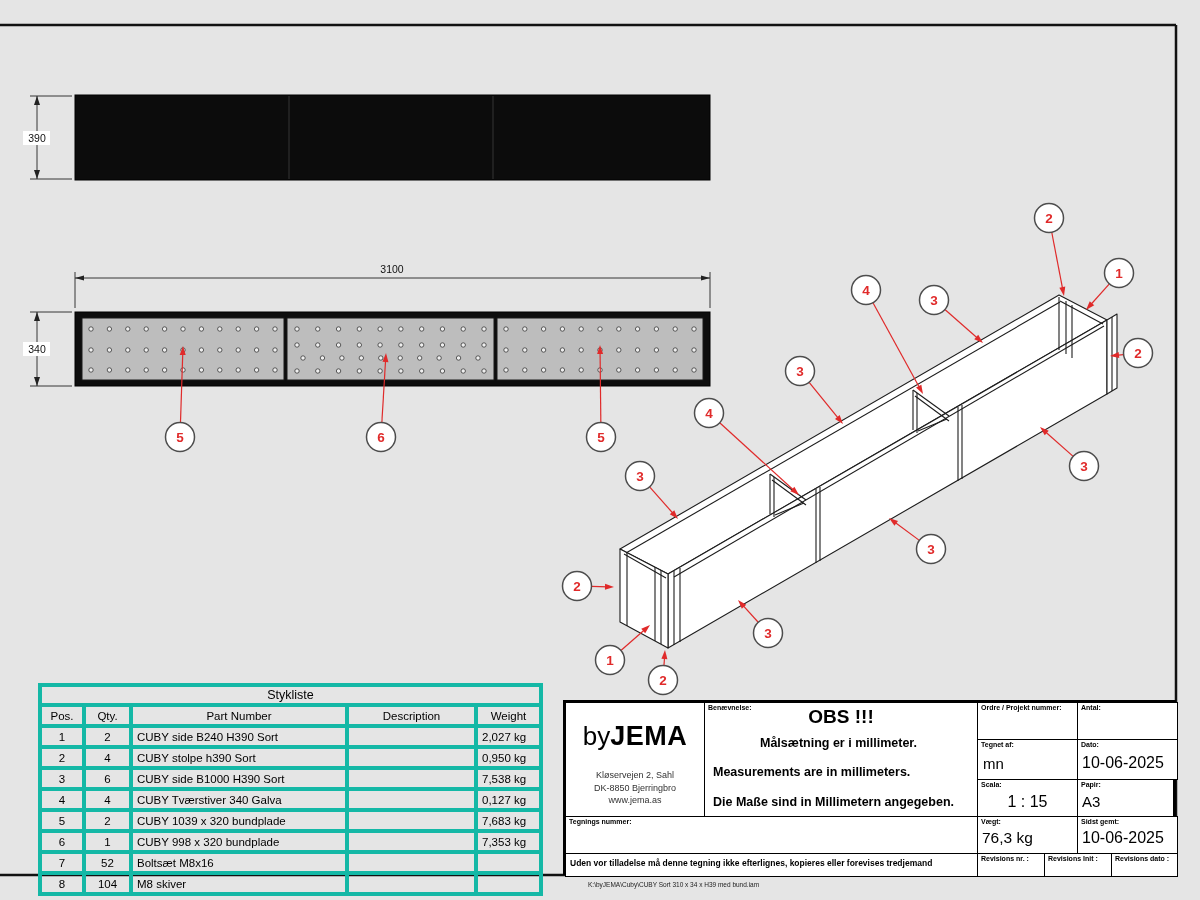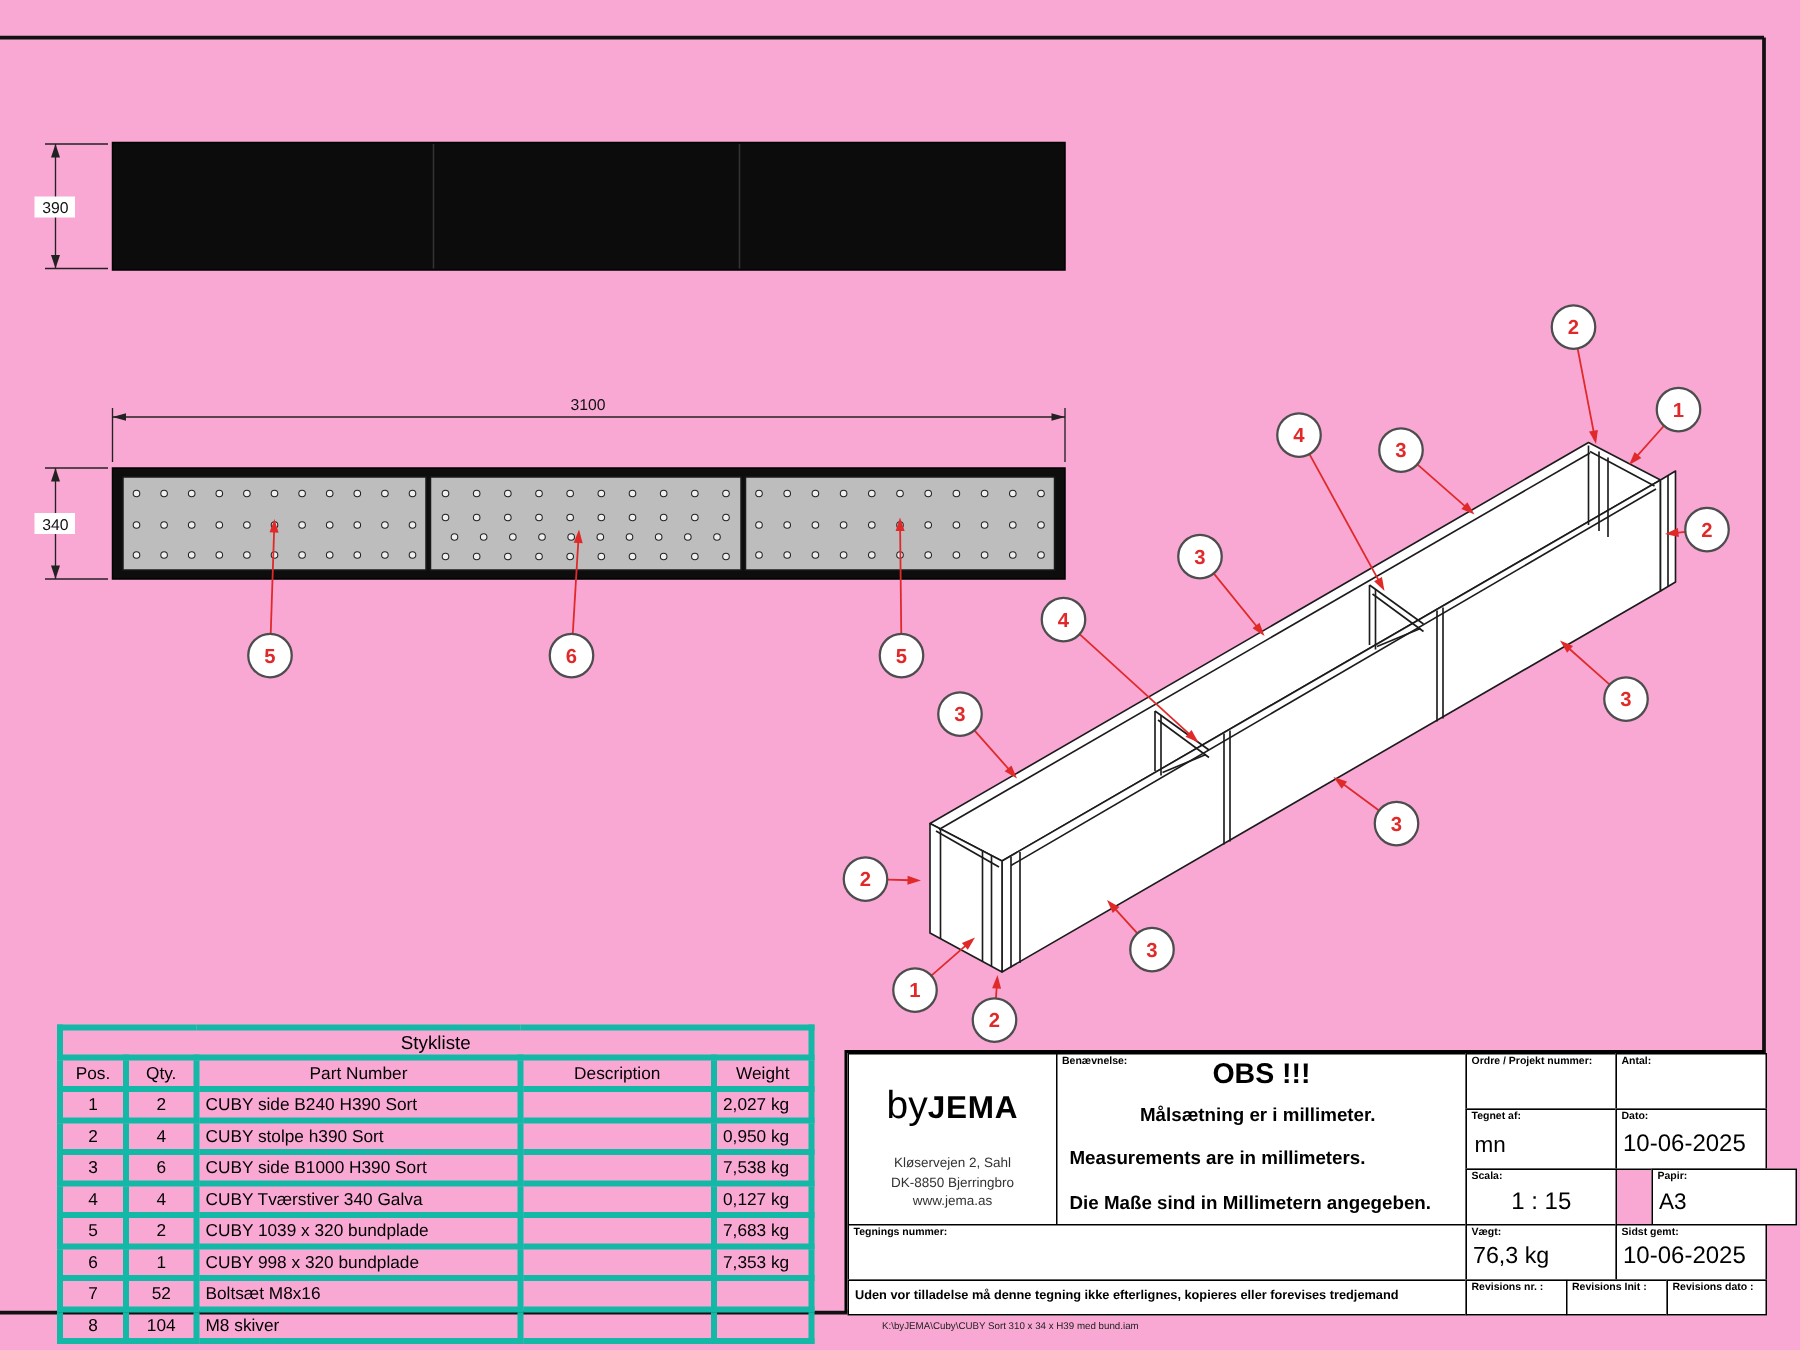--- a/index.html
+++ b/index.html
@@ -1,16 +1,16 @@
 <!DOCTYPE html>
 <html><head>
 <meta charset="utf-8">
 <style>
   html,body{margin:0;padding:0;background:#fff;}
-  #sheet{position:relative;width:1200px;height:900px;background:#f9a8d4;overflow:hidden;
+  #sheet{position:relative;width:1200px;height:900px;background:#e5e5e5;overflow:hidden;
          font-family:"Liberation Sans",sans-serif;color:#000;}
   #drawing{position:absolute;left:0;top:0;}
 
   
   .dimtext{font-size:10.5px;fill:#111;text-anchor:middle;font-family:"Liberation Sans",sans-serif;}
   .leader{stroke:#e02a2a;stroke-width:1.2;}
   .leader-head{fill:#e02a2a;stroke:none;}
   .balloon{fill:#fff;stroke:#4d4d4d;stroke-width:1.5;}
   .balloon-num{fill:#e02a2a;font-weight:bold;font-size:13.5px;text-anchor:middle;
                font-family:"Liberation Sans",sans-serif;}
@@ -28,21 +28,21 @@
   #parts table{border:2px solid #000;}
 
   
   #tblock{position:absolute;left:563px;top:700px;width:613px;height:175px;
           border:2px solid #000;box-sizing:border-box;}
   .cell{position:absolute;border:1px solid #000;box-sizing:border-box;background:#fff;}
   .lbl{position:absolute;left:3px;top:1px;font-size:7px;font-weight:bold;white-space:nowrap;}
   .val{position:absolute;white-space:nowrap;}
   .logo-line{position:absolute;left:0;right:0;top:18px;text-align:center;}
   .logo-by{font-size:26px;font-weight:400;}
-  .logo-jema{font-size:21px;font-weight:800;letter-spacing:0.5px;}
+  .logo-jema{font-size:27px;font-weight:800;letter-spacing:0.5px;}
   .addr{position:absolute;left:0;right:0;top:66px;text-align:center;font-size:9px;line-height:1.4;color:#333;}
   .obs-title{position:absolute;left:0;right:0;top:3px;text-align:center;font-size:19px;font-weight:bold;}
   .obs-line{position:absolute;left:8px;font-size:12.5px;font-weight:bold;white-space:nowrap;}
 
   #footerpath{position:absolute;left:588px;top:881px;font-size:6.5px;color:#222;white-space:nowrap;}
 </style>
 </head>
 <body>
 
 <div id="sheet">
@@ -429,21 +429,21 @@
     </div>
     <div class="cell" style="left:512px;top:37px;width:101px;height:41px;">
       <span class="lbl">Dato:</span>
       <span class="val" style="left:4px;top:14px;font-size:16px;">10-06-2025</span>
     </div>
 
     <div class="cell" style="left:412px;top:77px;width:101px;height:38px;padding-left:32px;">
       <span class="lbl">Scala:</span>
       <span class="val" style="left:0;right:0;top:13px;font-size:16px;text-align:center;">1 : 15</span>
     </div>
-    <div class="cell" style="left:512px;top:77px;width:97px;height:38px;margin-left:24px;">
+    <div class="cell" style="left:512px;top:77px;width:97px;height:38px;">
       <span class="lbl">Papir:</span>
       <span class="val" style="left:4px;top:13px;font-size:15px;">A3</span>
     </div>
 
     <div class="cell" style="left:0;top:114px;width:413px;height:38px;">
       <span class="lbl">Tegnings nummer:</span>
     </div>
     <div class="cell" style="left:412px;top:114px;width:101px;height:38px;">
       <span class="lbl">Vægt:</span>
       <span class="val" style="left:4px;top:12px;font-size:15.5px;">76,3 kg</span>

